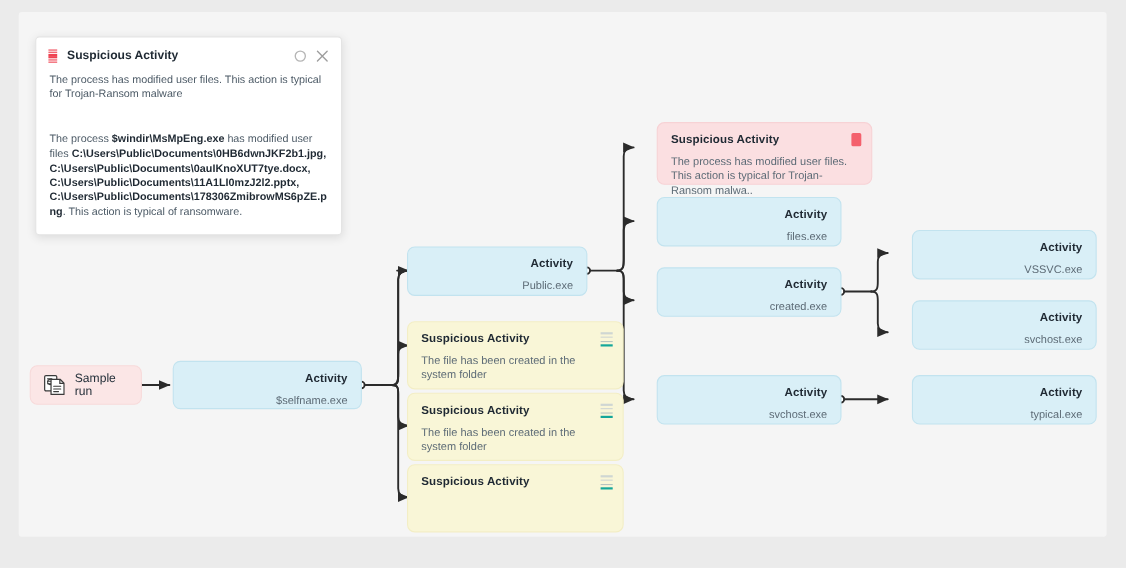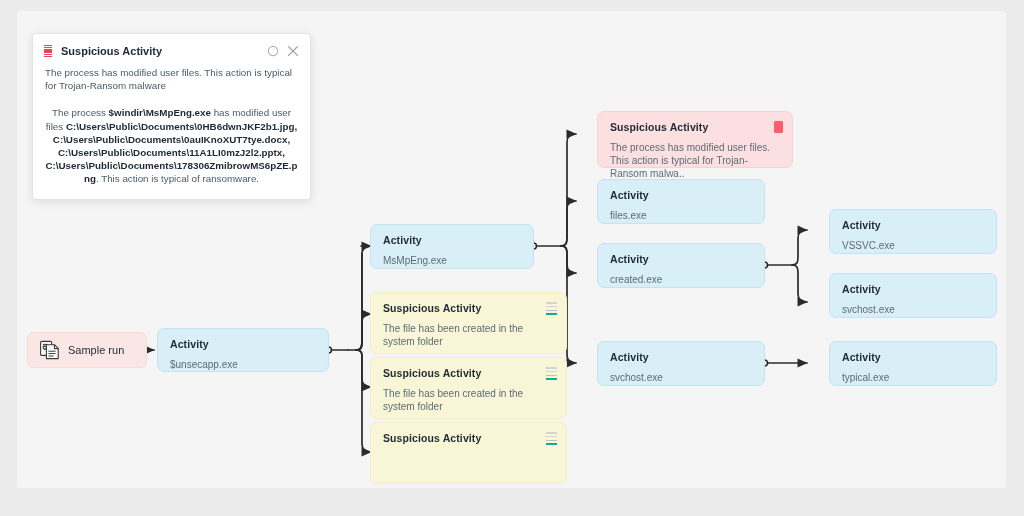--- a/index.html
+++ b/index.html
@@ -55,20 +55,21 @@
     font-size: 10px;
     color: #5d6b76;
     line-height: 13px;
     margin: 0;
     word-break: break-word;
   }
 
   .node.activity {
     background: #d9eff7;
     border: 1px solid #c2e3ef;
+    text-align: right;
   }
   .node.suspicious-yellow {
     background: #f9f6d7;
     border: 1px solid #f3eec5;
   }
   .node.suspicious-red {
     background: #fbdfe1;
     border: 1px solid #f7d2d5;
   }
   .node.sample {
@@ -160,21 +161,21 @@
     cursor: pointer;
   }
   .tt-body { padding: 0 12px 13px 12px; }
   .tt-p {
     font-size: 9.8px;
     line-height: 13.2px;
     color: #4c5a66;
     margin: 4px 0 0 0;
     word-break: break-word;
   }
-  .tt-p.second { margin-top: 14px; text-align: center; }
+  .tt-p.second { margin-top: 28px; }
   .tt-p b { color: #1f2933; font-weight: bold; }
   .tt-files { font-weight: bold; color: #1f2933; }
 </style>
 </head>
 <body>
 
 <div id="root">
   <div class="canvas">
 
     <svg class="edges" viewBox="0 0 989 477" width="989" height="477">
@@ -209,42 +210,42 @@
         <circle cx="747.5" cy="254" r="3" fill="#ffffff" stroke="#2b2b2b" stroke-width="1.6"></circle>
         <path d="M750.5,254 L775,254"></path>
         <path d="M775,254 C781,254 781,250 781,245 L781,227 C781,221 785,219 790,219" marker-end="url(#arrow)"></path>
         <path d="M775,254 C781,254 781,258 781,263 L781,283 C781,289 785,291 790,291" marker-end="url(#arrow)"></path>
 
         <circle cx="747.5" cy="352" r="3" fill="#ffffff" stroke="#2b2b2b" stroke-width="1.6"></circle>
         <path d="M750.5,352 L790,352" marker-end="url(#arrow)"></path>
       </g>
     </svg>
 
-    <div class="node sample" style="left:10px; top:321px; width:120px; height:36px;">
+    <div class="node sample" style="left:10px; top:321px; width:102px; height:36px;">
       <span class="doc-icon">
         <svg viewBox="0 0 19 20" width="19" height="20">
           <rect x="0.6" y="1.4" width="11" height="14" rx="1.2" fill="#ffffff" stroke="#3a3a3a" stroke-width="1.1"></rect>
           <path d="M3.2 4.4h4 M3.2 6.6h4 M3.2 8.8h3" stroke="#3a3a3a" stroke-width="1" stroke-linecap="round"></path>
           <path d="M6.6 5.0 a2.4 2.4 0 1 0 0 4.4" fill="none" stroke="#3a3a3a" stroke-width="1"></path>
           <path d="M6.4 4.8 L14.6 4.8 L18.2 8.4 L18.2 18.6 L6.4 18.6 Z" fill="#ffffff" stroke="#3a3a3a" stroke-width="1.1" stroke-linejoin="round"></path>
           <path d="M14.4 4.8 L14.4 8.6 L18.2 8.6" fill="none" stroke="#3a3a3a" stroke-width="1.1"></path>
           <path d="M8.8 11.2h6.4 M8.8 13.6h6.4 M8.8 16h4.4" stroke="#3a3a3a" stroke-width="1" stroke-linecap="round"></path>
         </svg>
       </span>
       <span class="sample-label">Sample run</span>
     </div>
 
     <div class="node activity" style="left:140px; top:317px; width:172px; height:44px;">
       <p class="n-title">Activity</p>
-      <p class="n-sub">$unsecapp.exe</p>
+      <p class="n-sub">$selfname.exe</p>
     </div>
 
     <div class="node activity" style="left:353px; top:213px; width:164px; height:45px;">
       <p class="n-title">Activity</p>
-      <p class="n-sub">MsMpEng.exe</p>
+      <p class="n-sub">Public.exe</p>
     </div>
 
     <div class="node suspicious-yellow" style="left:353px; top:281px; width:197px; height:62px;">
       <span class="badge-stripes faded">
           <i></i>
           <i></i>
           <i></i>
           <i></i>
         </span>
       <p class="n-title">Suspicious Activity</p>

